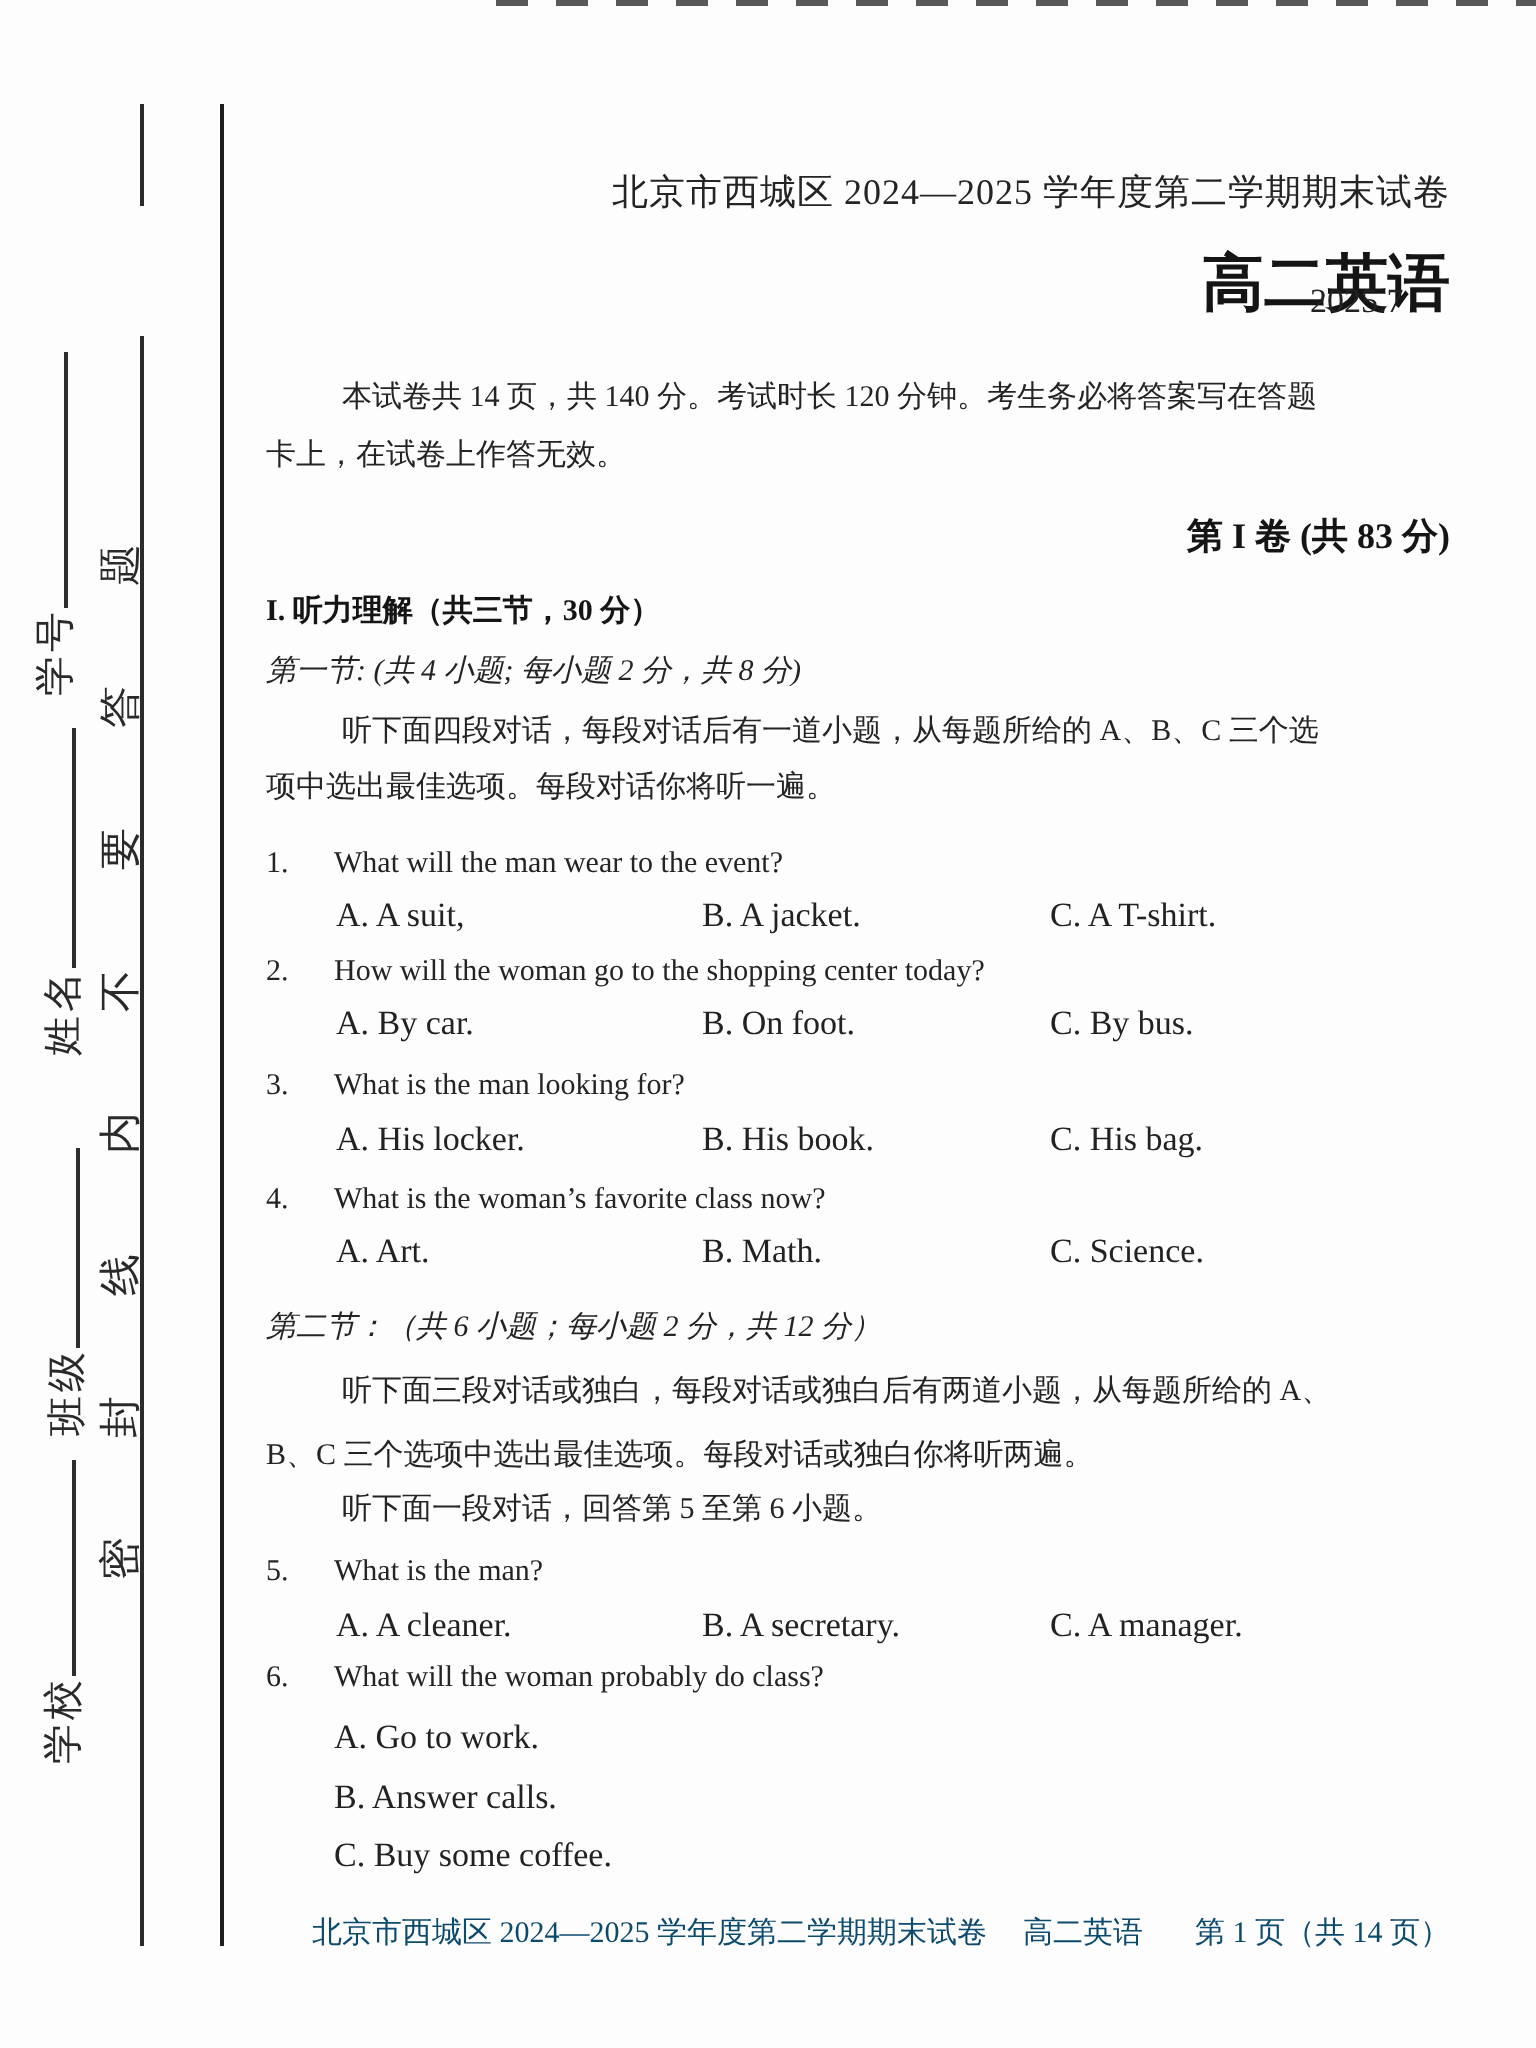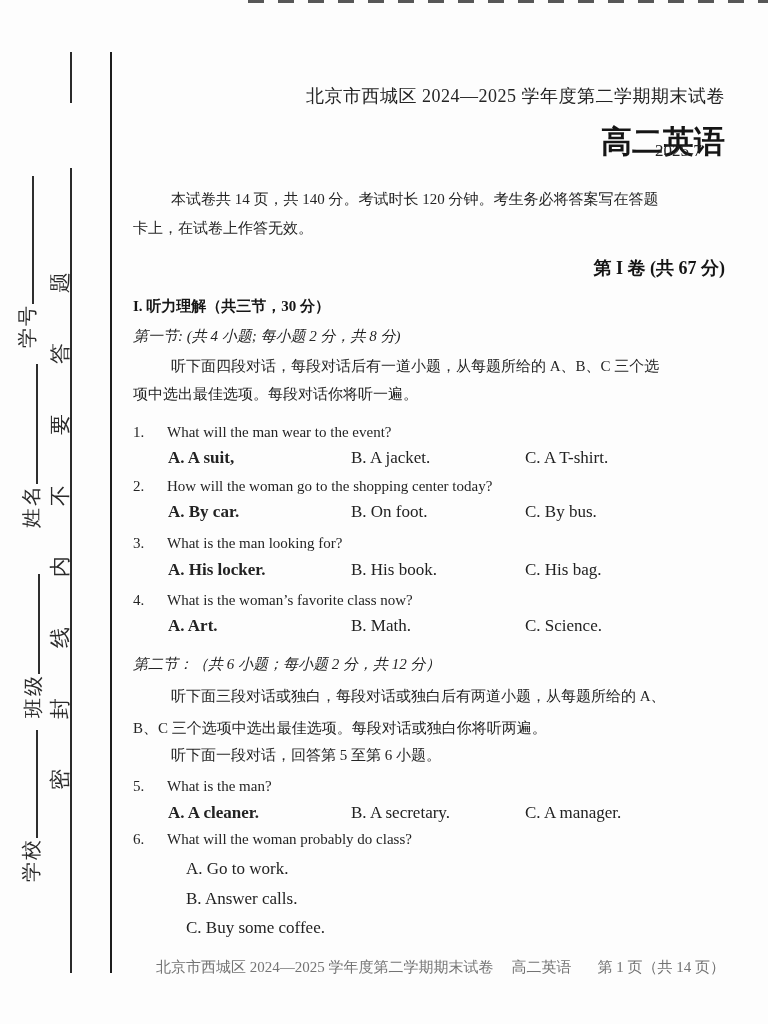--- a/index.html
+++ b/index.html
@@ -42,23 +42,23 @@
   .line{position:absolute;left:0;width:592px;font-size:15px;line-height:22px;color:#242424;}
   .center{text-align:right;}
   .bold{font-weight:bold;color:#151515;}
   .kai{font-style:italic;}
   .indent{padding-left:38px;box-sizing:border-box;}
   .board{top:85px;font-size:18px;letter-spacing:.5px;}
   .subject{top:124px;font-size:31px;line-height:36px;}
   .date{top:141px;left:522px;width:90px;font-size:17px;}
   .qnum{display:inline-block;width:34px;}
   .optrow{position:absolute;left:0;width:592px;height:22px;font-size:17px;}
-  .oa{position:absolute;left:35px;font-weight:bold;} .ob{position:absolute;left:218px;text-align:center;} .oc{position:absolute;left:392px;}
-  .stack{position:absolute;left:53px;font-size:17px;line-height:22px;}
-  .footer{top:956px;font-size:15px;color:#737373;}
+  .oa{position:absolute;left:35px;} .ob{position:absolute;left:218px;text-align:center;} .oc{position:absolute;left:392px;}
+  .stack{position:absolute;left:34px;font-size:17px;line-height:22px;}
+  .footer{top:956px;font-size:15px;color:#0c4a6e;}
   .footer .gap1{margin-left:18px;} .footer .gap2{margin-left:26px;}
 </style>
 </head>
 <body>
 
 <div class="abs top-edge"></div>
 
 <div class="abs vline seal-line-a1"></div>
 <div class="abs vline seal-line-a2"></div>
 <div class="abs seal-line-b"></div>
@@ -80,21 +80,21 @@
 
 <div class="abs content">
 
   <div class="line center board">北京市西城区 2024—2025 学年度第二学期期末试卷</div>
   <div class="line center bold subject">高二英语</div>
   <div class="abs date">2025.7</div>
 
   <div class="line indent" style="top:188px">本试卷共 14 页，共 140 分。考试时长 120 分钟。考生务必将答案写在答题</div>
   <div class="line" style="top:217px">卡上，在试卷上作答无效。</div>
 
-  <div class="line center bold" style="top:257px;font-size:18px">第 I 卷 (共 67 分)</div>
+  <div class="line center bold" style="top:257px;font-size:18px">第 I 卷 (共 83 分)</div>
   <div class="line bold" style="top:295px">I. 听力理解（共三节，30 分）</div>
 
   <div class="line kai" style="top:325px">第一节: (共 4 小题; 每小题 2 分，共 8 分)</div>
   <div class="line" style="top:383px">项中选出最佳选项。每段对话你将听一遍。</div>
   <div class="line indent" style="top:355px">听下面四段对话，每段对话后有一道小题，从每题所给的 A、B、C 三个选</div>
 
   <div class="line" style="top:421px"><span class="qnum">1.</span><span>What will the man wear to the event?</span></div>
   <div class="optrow" style="top:448px">
     <span class="oa">A. A suit,</span>
     <span class="ob">B. A jacket.</span>

